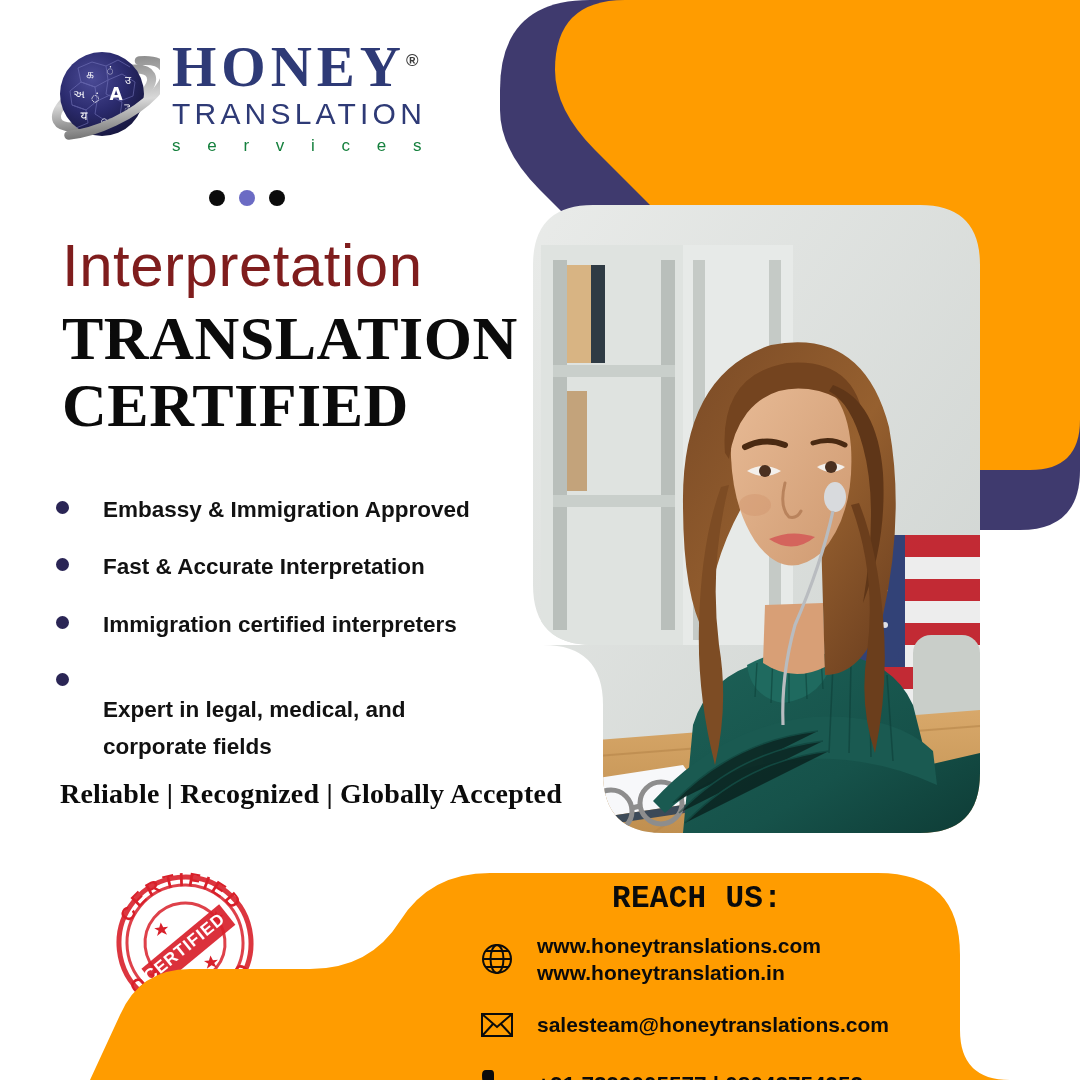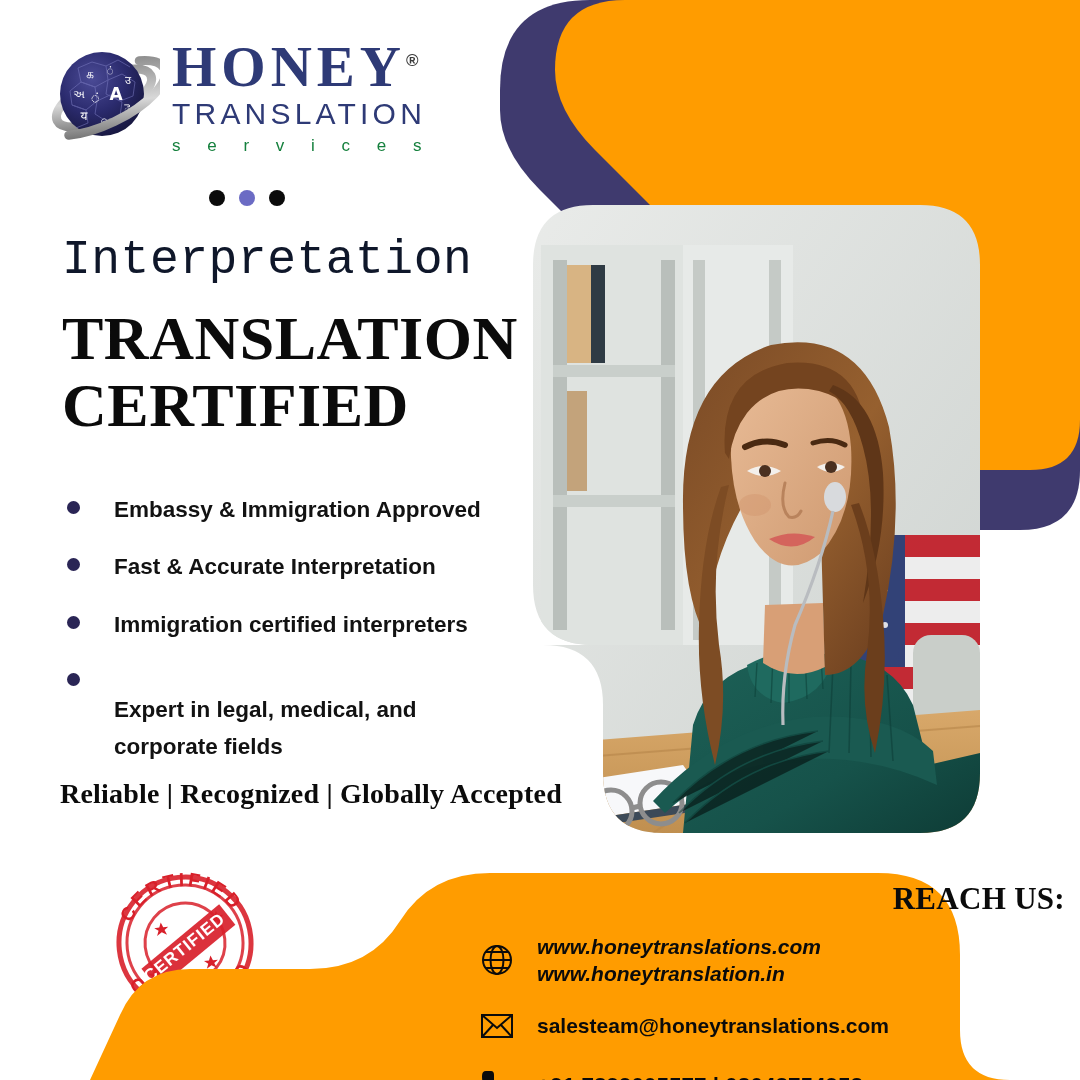--- a/index.html
+++ b/index.html
@@ -37,33 +37,33 @@
     font-family:"Liberation Sans", sans-serif;
     font-size:17px;letter-spacing:11px;color:#15803d;
     margin-top:8px;line-height:1;
   }
   .dots{position:absolute;left:209px;top:190px;display:flex;gap:14px;}
   .dot{width:16px;height:16px;border-radius:50%;}
 
   
   .hl-script{
     position:absolute;left:62px;top:236px;
-    font-family:Liberation Mono, monospace;
-    font-size:48px;line-height:1;color:#0f172a;font-weight:400;
+    font-family:Liberation Sans, sans-serif;
+    font-size:60px;line-height:1;color:#7f1d1d;font-weight:400;
     letter-spacing:0.5px;
   }
   .hl-main{
     position:absolute;left:62px;top:305px;
     font-family:"Liberation Serif", serif;
     font-weight:700;font-size:62px;line-height:1.08;
     color:#0b0b0b;letter-spacing:0.5px;
   }
 
   
-  .bullets{position:absolute;left:67px;top:492px;width:470px;}
+  .bullets{position:absolute;left:56px;top:492px;width:470px;}
   .bullet-row{display:flex;align-items:flex-start;margin-bottom:21px;}
   .bullet-dot{
     width:13px;height:13px;border-radius:50%;background:#2A2555;
     margin-top:9px;flex:0 0 auto;
   }
   .bullet-text{
     margin-left:34px;
     font-family:"Liberation Sans", sans-serif;
     font-weight:700;font-size:22.5px;line-height:1.62;color:#121212;
   }
@@ -86,33 +86,33 @@
   .stamp{position:absolute;left:105px;top:868px;width:160px;height:150px;}
 
   
   .contact{
     position:absolute;left:0;top:855px;width:1080px;height:225px;
   }
   .contact-inner{
     position:absolute;left:475px;top:26px;width:590px;
   }
   .reach-title{
-    font-family:Liberation Serif, serif;
+    font-family:Liberation Mono, monospace;
     font-weight:700;font-size:31px;letter-spacing:0.3px;color:#0b0b0b;
-    text-align:right;margin-left:137px;
+    text-align:left;margin-left:137px;
   }
   .c-row{display:flex;align-items:center;margin-top:16px;}
   .c-icon{width:44px;height:44px;flex:0 0 auto;display:flex;align-items:center;justify-content:center;}
   .c-text{
     margin-left:18px;
     font-family:"Liberation Sans", sans-serif;
     font-weight:700;font-size:21px;line-height:1.3;color:#0b0b0b;
     white-space:nowrap;
   }
-  .c-text .l2{display:block;font-style:italic;}
+  .c-text .l2{display:block;}
   .c-row.phone .c-text{font-size:22.5px;}
 </style>
 </head>
 <body>
 
 <div id="canvas">
 
   <svg class="shape-layer" width="1080" height="1080" viewBox="0 0 1080 1080">
 
     <path id="purpleShape" d="M 610 0

